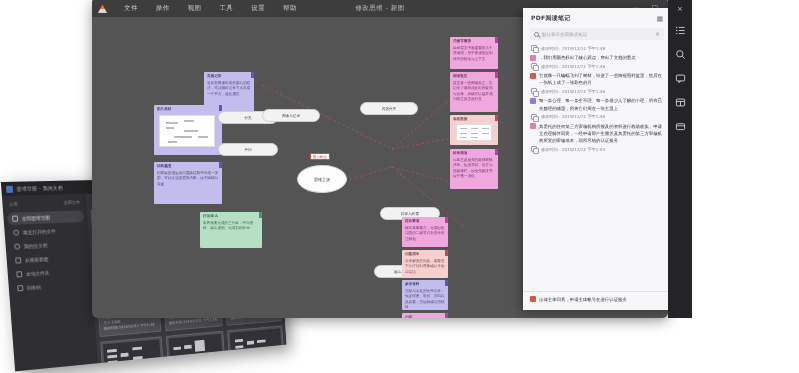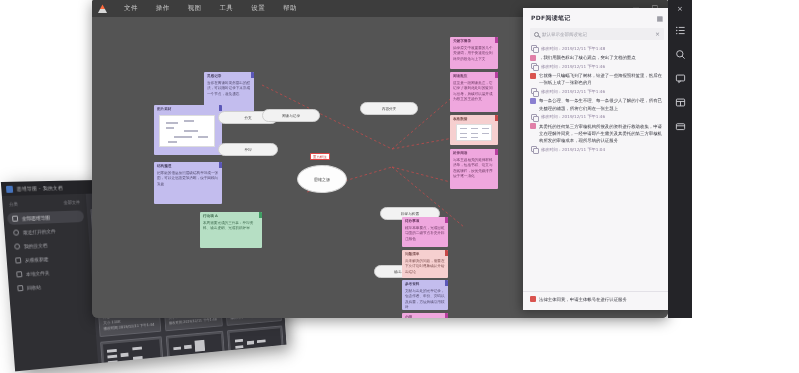--- a/index.html
+++ b/index.html
@@ -329,20 +329,21 @@
 
   <div class="main-win">
     <div class="titlebar">
       <div class="app-logo"></div>
       <div class="menu-item">文件</div>
       <div class="menu-item">操作</div>
       <div class="menu-item">视图</div>
       <div class="menu-item">工具</div>
       <div class="menu-item">设置</div>
       <div class="menu-item">帮助</div>
+      <div class="win-title">修改思维 - 新图</div>
       <div class="win-ctrls">
         <span class="wc">—</span>
         <span class="wc">□</span>
       </div>
     </div>
 
     <div class="canvas">
       <svg width="576" height="301" style="position:absolute;left:0;top:0;pointer-events:none">
         <g stroke="#d04a4a" stroke-width="0.7" stroke-dasharray="2.5,2.5" fill="none">
           <path d="M170,68 L300,132"></path>

